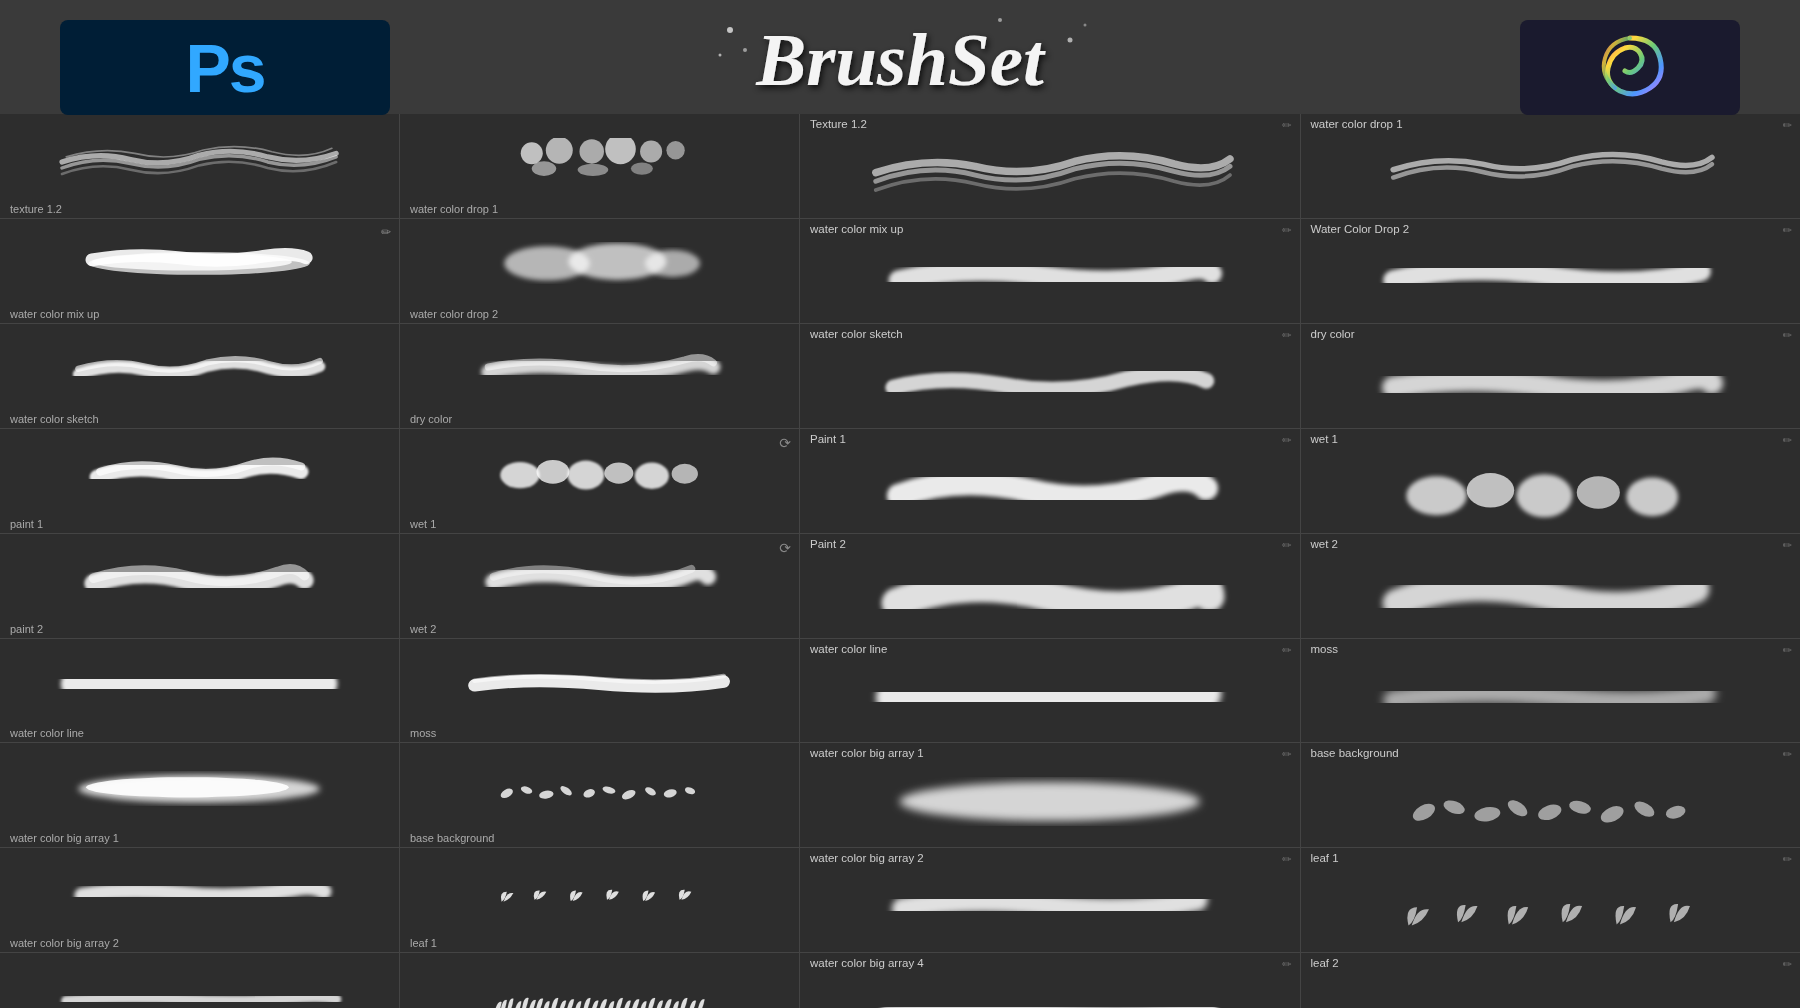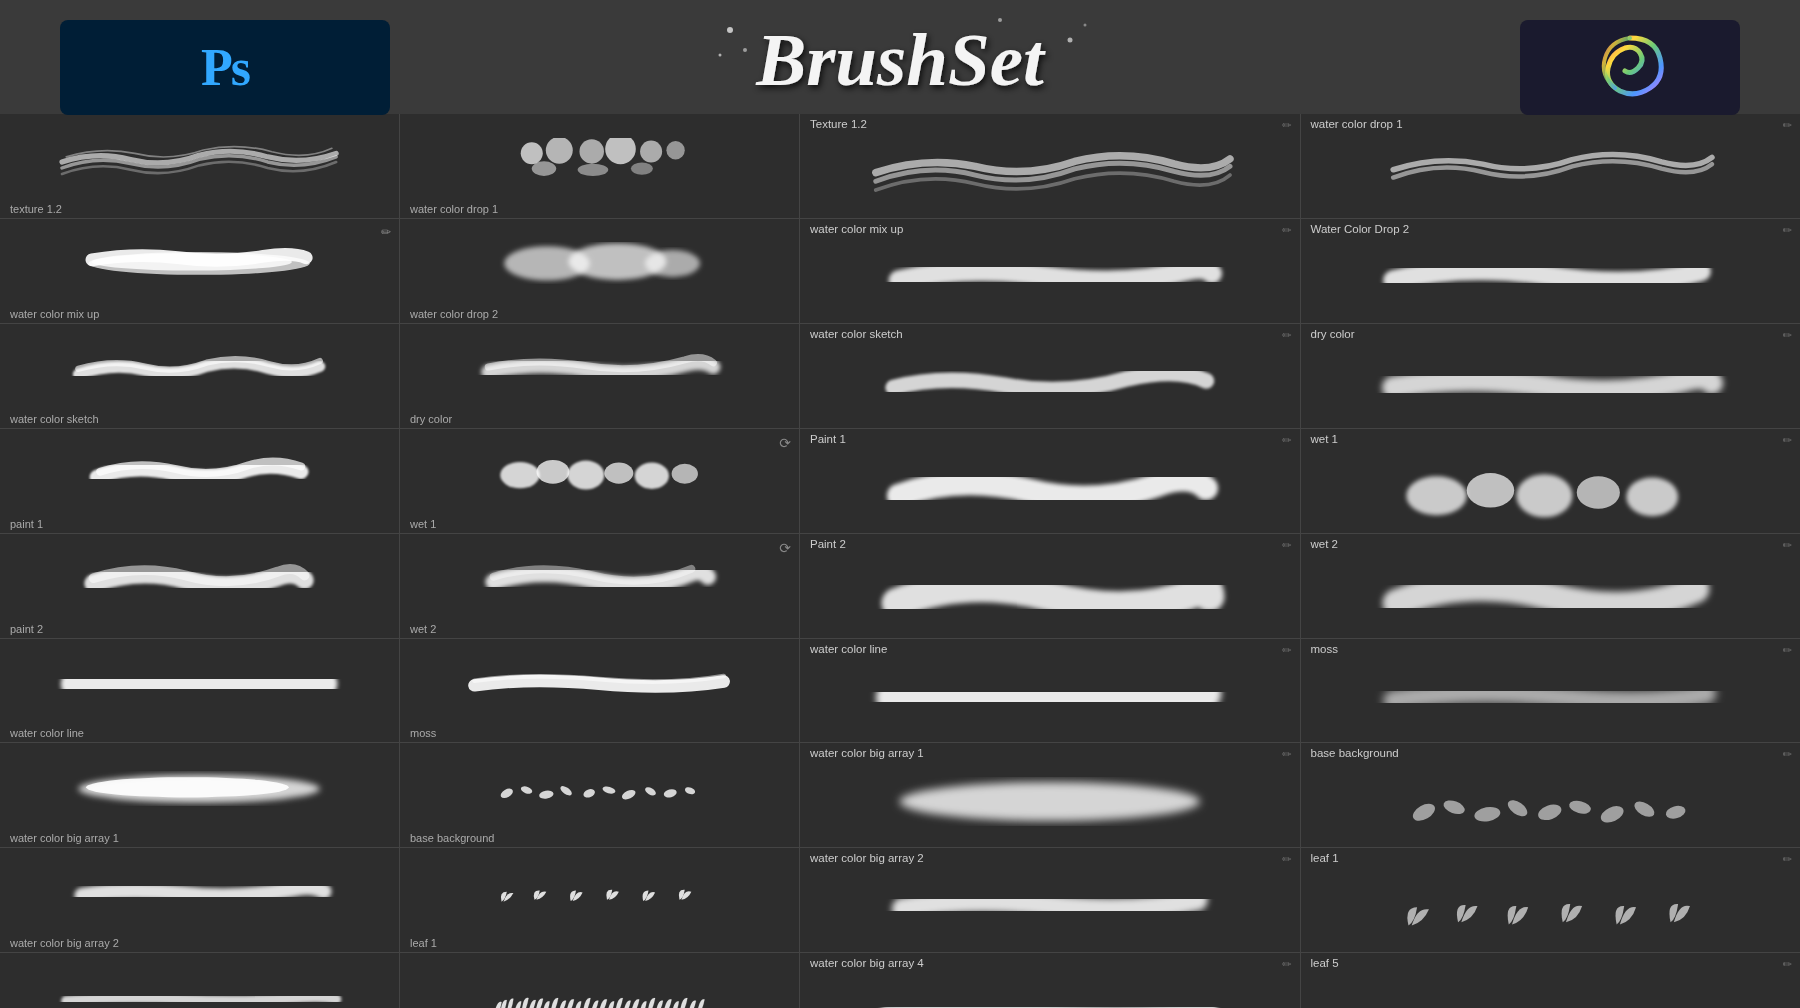--- a/index.html
+++ b/index.html
@@ -34,24 +34,24 @@
       width: 330px;
       height: 95px;
       background: #001e36;
       border-radius: 8px;
       display: flex;
       align-items: center;
       justify-content: center;
     }
 
     .ps-text {
-      font-size: 52px;
+      font-size: 68px;
       font-weight: 900;
       color: #31a8ff;
-      font-family: Liberation Serif, serif;
+      font-family: Liberation Sans, sans-serif;
       letter-spacing: -2px;
     }
 
     .procreate-logo {
       position: absolute;
       right: 60px;
       top: 20px;
       width: 220px;
       height: 95px;
       background: #1a1a2e;
@@ -784,21 +784,21 @@
                 <path d="M215,44 Q220,26 230,28 Q226,41 215,44Z"></path>
                 <path d="M212,44 Q208,26 219,27 Q217,41 212,44Z"></path>
                 <path d="M265,42 Q270,24 280,27 Q276,40 265,42Z"></path>
                 <path d="M262,42 Q258,24 269,25 Q267,39 262,42Z"></path>
               </g>
             </svg>
           </div>
         </div>
 
         <div class="right-panel-cell">
-          <span class="rpc-label">leaf 5</span>
+          <span class="rpc-label">leaf 2</span>
           <span class="rpc-edit">✏</span>
           <div class="rpc-preview">
             <svg width="90%" height="80%" viewBox="0 0 300 60">
               <g fill="rgba(200,200,200,0.85)">
                 <path d="M8,55 Q13,30 20,32 Q18,48 8,55Z"></path>
                 <path d="M17,55 Q19,27 27,30 Q25,46 17,55Z"></path>
                 <path d="M26,55 Q28,25 36,28 Q34,44 26,55Z"></path>
                 <path d="M36,55 Q41,30 47,32 Q45,48 36,55Z"></path>
                 <path d="M47,55 Q49,23 58,27 Q55,44 47,55Z"></path>
                 <path d="M58,55 Q62,27 69,30 Q67,46 58,55Z"></path>

